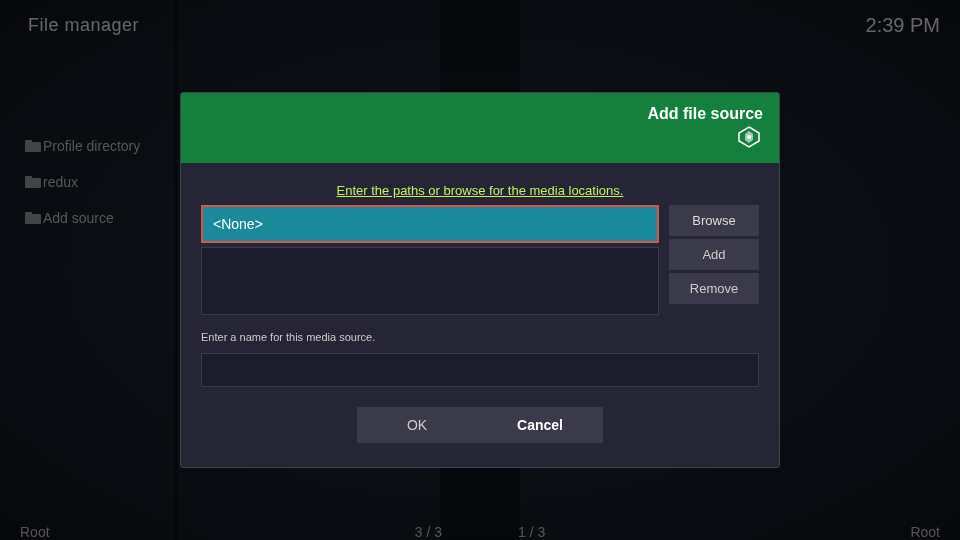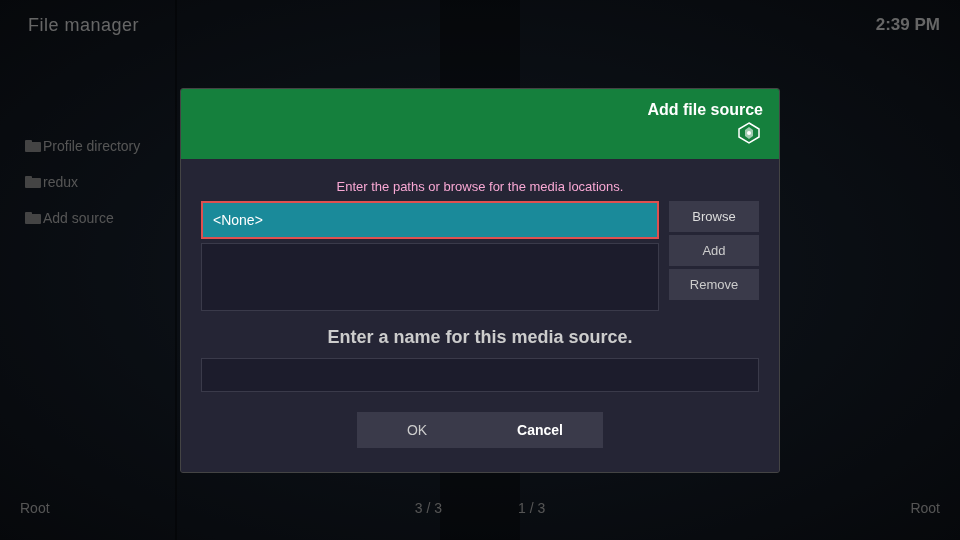--- a/index.html
+++ b/index.html
@@ -47,22 +47,22 @@
 
     .top-bar-title {
       color: #ccc;
       font-size: 18px;
       font-weight: 400;
       letter-spacing: 0.5px;
     }
 
     .top-bar-time {
       color: #ccc;
-      font-size: 17px;
-      font-weight: 700;
+      font-size: 20px;
+      font-weight: 400;
     }
 
     
     .sidebar {
       position: absolute;
       top: 50px;
       left: 0;
       width: 175px;
       height: calc(100% - 80px);
       padding: 80px 0 0 15px;
@@ -110,21 +110,21 @@
     }
 
     
     .bottom-bar {
       position: absolute;
       bottom: 0;
       left: 0;
       right: 0;
       height: 40px;
       display: flex;
-      align-items: flex-start;
+      align-items: flex-end;
       justify-content: space-between;
       padding: 0 20px;
       z-index: 10;
     }
 
     .bottom-bar-text {
       color: #aaa;
       font-size: 14px;
     }
 
@@ -180,24 +180,25 @@
       align-items: center;
       justify-content: center;
     }
 
     .modal-body {
       padding: 20px;
       background: #252535;
     }
 
     .modal-instruction {
-      color: #f9a8d4;
+      color: #bef264;
       font-size: 13px;
       text-align: center;
       margin-bottom: 7px;
+      text-decoration: underline;
     }
 
     .modal-paths-row {
       display: flex;
       gap: 10px;
       margin-bottom: 4px;
     }
 
     .path-input-box {
       flex: 1;
@@ -233,24 +234,23 @@
       background: #3a3a4a;
       color: #ddd;
     }
 
     .modal-name-section {
       margin-top: 16px;
     }
 
     .modal-name-label {
       color: #ccc;
-      font-size: 18px;
-      text-align: center;
+      font-size: 11px;
+      text-align: left;
       margin-bottom: 10px;
-      font-weight: bold;
     }
 
     .name-input {
       width: 100%;
       background: #1c1c2c;
       border: 1px solid #3a3a4a;
       color: #ccc;
       padding: 8px 10px;
       font-size: 14px;
       min-height: 34px;

